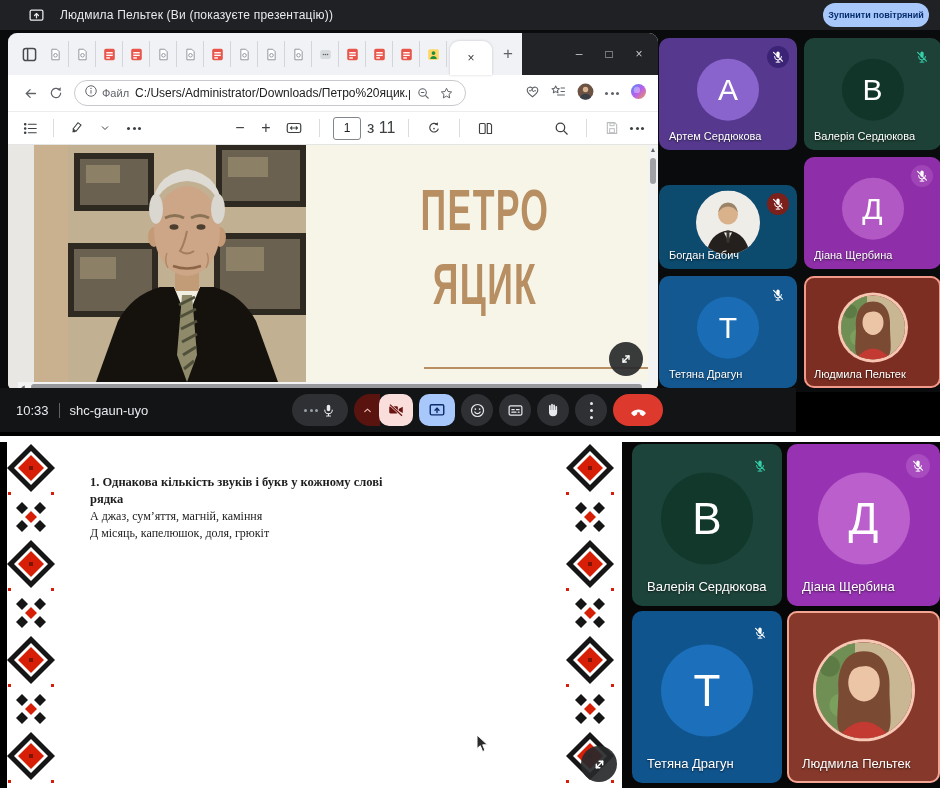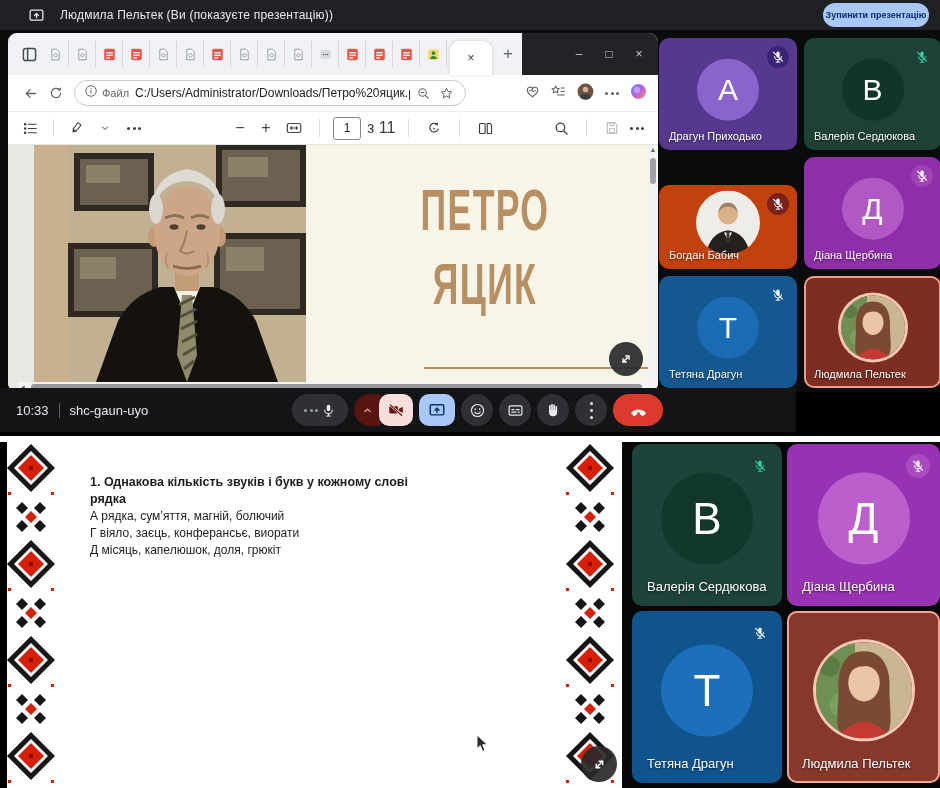--- a/index.html
+++ b/index.html
@@ -102,21 +102,21 @@
   #right-icons{position:absolute;right:0;top:0;height:44px;}
 
   
   #sec2{position:absolute;left:0;top:436px;width:940px;height:352px;background:#070707;}
   #sec2-divider{position:absolute;left:0;top:0;width:940px;height:6px;background:#fff;}
   #slide2{position:absolute;left:0;top:6px;width:622px;height:346px;background:#fff;}
   #black-edge{position:absolute;left:0;top:0;width:7px;height:346px;background:#000;}
   .emb{position:absolute;top:0;}
   #emb-left{left:7px;}
   #emb-right{left:564px;}
-  #quiz{position:absolute;left:90px;top:32px;width:430px;color:#1d1d1d;}
+  #quiz{position:absolute;left:90px;top:32px;width:430px;color:#1d1d1d;font-family:Liberation Serif, serif;}
   .qb{font-weight:bold;font-size:12.5px;line-height:17px;}
   .qo{font-size:12px;line-height:17px;}
   #cursor{position:absolute;left:476px;top:292px;z-index:6;}
   #expand2{position:absolute;left:581px;top:304px;width:36px;height:36px;z-index:6;}
   #tiles-bottom{position:absolute;left:632px;top:8px;display:grid;grid-template-columns:150px 153px;grid-template-rows:162px 172px;gap:5px;}
 </style>
 </head>
 <body>
 
 <div id="app">
@@ -125,21 +125,21 @@
     <span class="present-glyph">
       <svg viewBox="0 0 24 24" width="17" height="17">
           <g fill="none" stroke="#e8eaed" stroke-width="1.8" stroke-linecap="round">
         <rect x="3" y="4.5" width="18" height="14" rx="2"></rect>
             <path d="M12 15.2V9.6"></path>
             <path d="M9.3 12 12 9.3 14.7 12"></path>
           </g>
         </svg>
     </span>
     <span id="topbar-title">Людмила Пельтек (Ви (показуєте презентацію))</span>
-    <div id="stop-btn">Зупинити презентацію</div>
+    <div id="stop-btn">Зупинити повітряний</div>
   </div>
 
   <div id="sec1">
 
     <div id="bwin">
 
       <div id="tabstrip">
         <div id="tabs-light">
           <span class="tab-actions">
             <svg viewBox="0 0 16 16" width="15" height="15">
@@ -512,38 +512,38 @@
             <svg viewBox="0 0 24 24" width="14" height="14">
               <rect x="9.2" y="2.6" width="5.6" height="10.6" rx="2.8" fill="#ffffff"></rect>
               <g fill="none" stroke="#ffffff" stroke-width="1.7" stroke-linecap="round">
                 <path d="M6 11.2a6 6 0 0 0 12 0"></path>
                 <path d="M12 17.4v2.6"></path>
                 <path d="M8.8 20.8h6.4"></path>
                 <path d="M4.4 4 19.6 19.2" stroke-width="2"></path>
               </g>
             </svg>
           </span>
-          <span class="pname">Драгун Приходько</span>
+          <span class="pname">Артем Сердюкова</span>
         </div>
         <div class="tile" style="background: rgb(29, 65, 54);">
           <div class="letter-av" style="background: rgb(18, 53, 41);">В</div>
           <span class="micwrap">
             <svg viewBox="0 0 24 24" width="14" height="14">
               <rect x="9.2" y="2.6" width="5.6" height="10.6" rx="2.8" fill="#35d0aa"></rect>
               <g fill="none" stroke="#35d0aa" stroke-width="1.7" stroke-linecap="round">
                 <path d="M6 11.2a6 6 0 0 0 12 0"></path>
                 <path d="M12 17.4v2.6"></path>
                 <path d="M8.8 20.8h6.4"></path>
                 <path d="M4.4 4 19.6 19.2" stroke-width="2"></path>
               </g>
             </svg>
           </span>
           <span class="pname">Валерія Сердюкова</span>
         </div>
-        <div class="tile" style="background: #c2410c; margin-top: 28px;">
+        <div class="tile" style="background: #0c4a6e; margin-top: 28px;">
           <div class="photo-av"><svg viewBox="0 0 64 64" width="100%" height="100%">
               <rect width="64" height="64" fill="#efede8"></rect>
               <path d="M10 64 Q14 42 32 40 Q50 42 54 64 Z" fill="#23201d"></path>
               <polygon points="28,42 36,42 32,50" fill="#f5f3ee"></polygon>
               <circle cx="32" cy="24" r="10" fill="#d9b28c"></circle>
               <path d="M22 22 Q24 12 32 12 Q40 12 42 22 Q38 16 32 16 Q26 16 22 22" fill="#9b8468"></path>
               <rect x="30.5" y="40" width="3" height="12" fill="#3a352f"></rect>
             </svg></div>
           <span class="micwrap" style="background: rgb(123, 32, 27);">
             <svg viewBox="0 0 24 24" width="14" height="14">
@@ -747,22 +747,21 @@
           <rect x="2" y="50" width="3" height="3" fill="#d61f06"></rect>
           <rect x="47" y="50" width="3" height="3" fill="#d61f06"></rect>
         </pattern>
           </defs>
         <rect width="52" height="346" fill="url(#embpR)"></rect>
       </svg>
       <div id="black-edge"></div>
       <div id="quiz">
         <div class="qb">1. Однакова кількість звуків і букв у кожному слові</div>
         <div class="qb">рядка</div>
-        <div class="qo">А рядка, сум’яття, магній, болючий</div>
-        <div class="qo">Г віяло, заєць, конферансьє, виорати</div>
+        <div class="qo">А джаз, сум’яття, магній, каміння</div>
         <div class="qo">Д місяць, капелюшок, доля, грюкіт</div>
       </div>
       <span id="cursor">
         <svg width="13" height="19" viewBox="0 0 13 19">
             <polygon points="1,1 1,14.5 4.3,11.7 6.6,17.5 9,16.5 6.7,10.8 11.5,10.8" fill="#2a2a2a" stroke="#fff" stroke-width="1"></polygon>
           </svg>
       </span>
       <div id="expand2" class="expand-btn">
         <svg viewBox="0 0 24 24" width="17" height="17">
             <g stroke="#fff" stroke-width="2" fill="none" stroke-linecap="round" stroke-linejoin="round">

